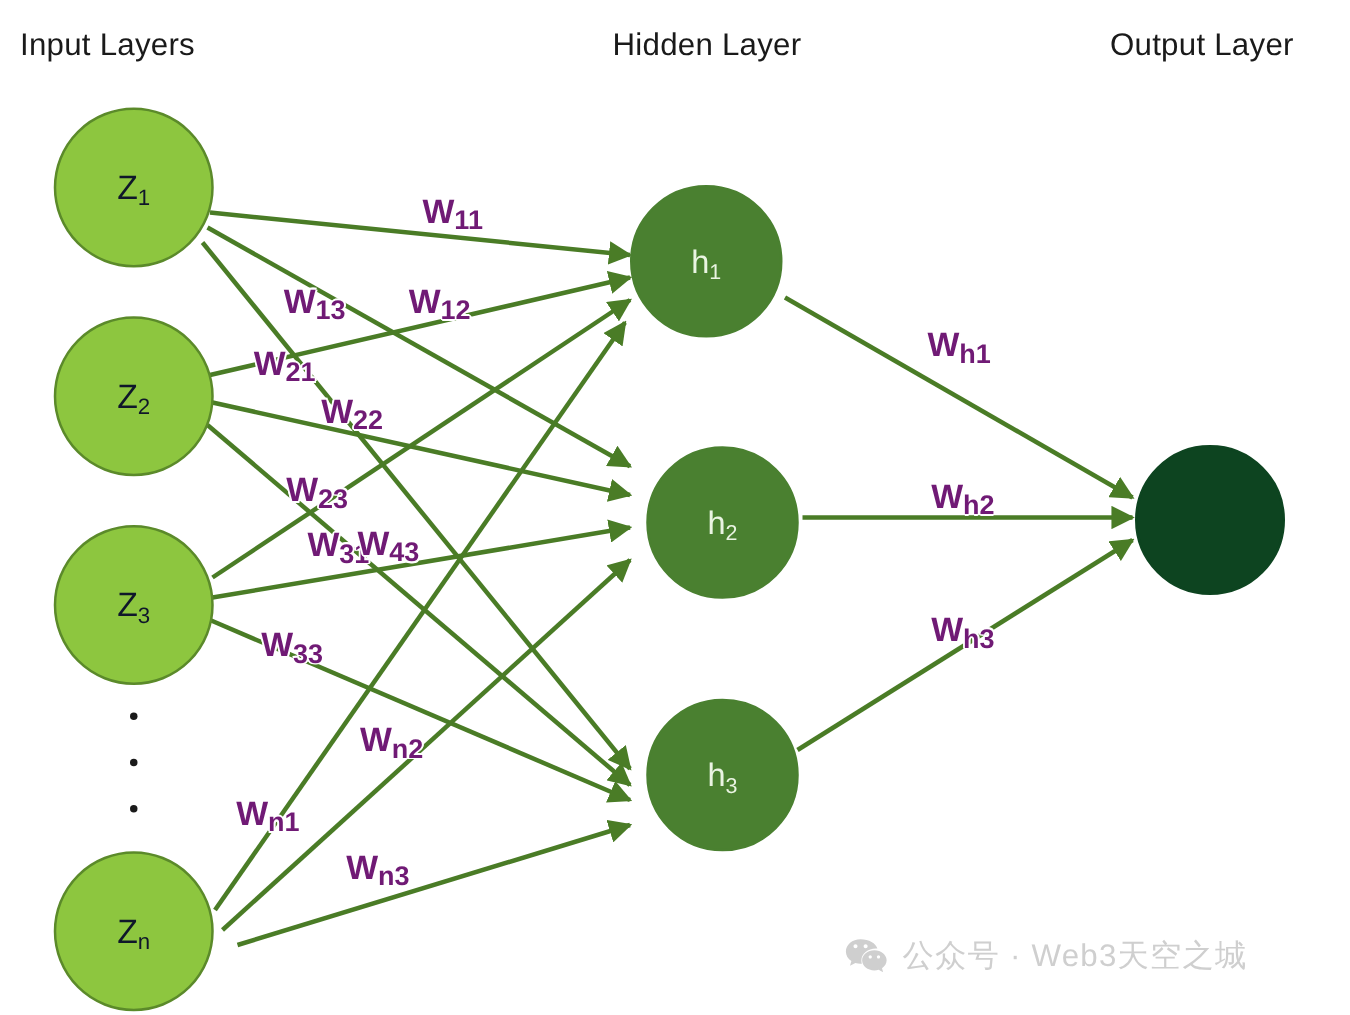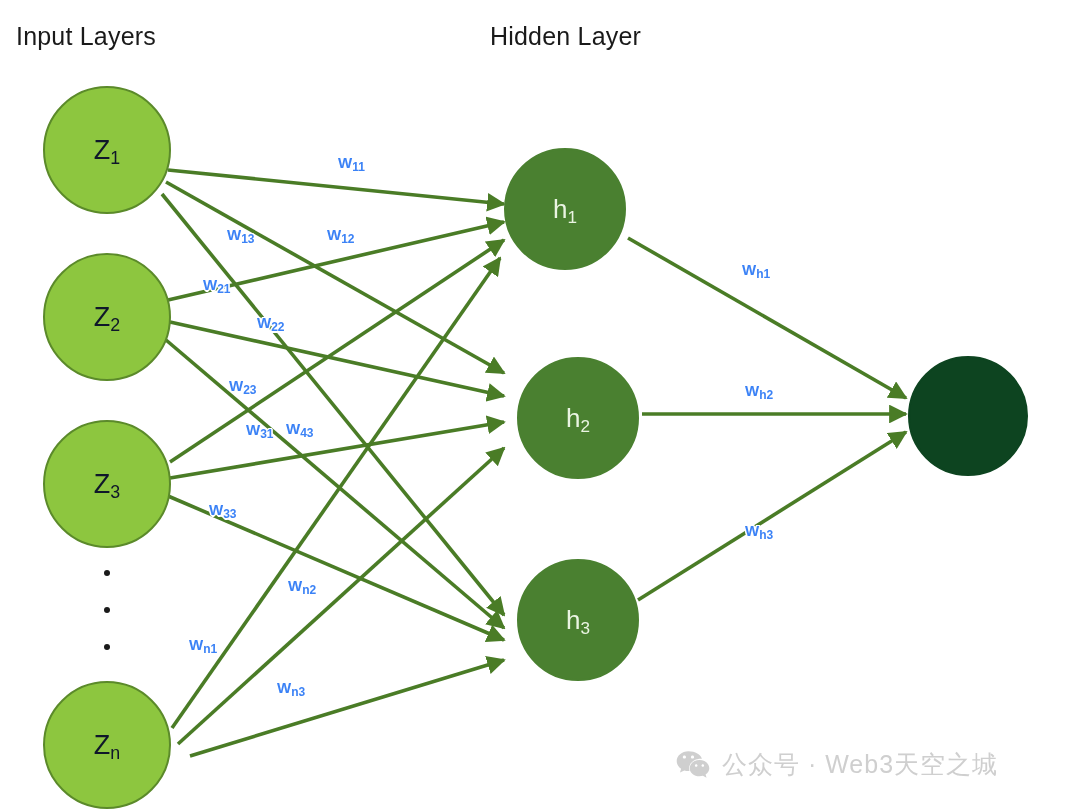--- a/index.html
+++ b/index.html
@@ -77,23 +77,23 @@
   .dot {
     position: absolute;
     width: 6px; height: 6px;
     border-radius: 50%;
     background: #1a1a1a;
   }
 
   .wlabel {
     position: absolute;
     font-family: "Liberation Sans", sans-serif;
-    font-size: 15px;
+    font-size: 27px;
     font-weight: bold;
-    color: #3b82f6;
+    color: #701a75;
     white-space: nowrap;
     text-shadow:
       1.5px 0 #fff, -1.5px 0 #fff, 0 1.5px #fff, 0 -1.5px #fff,
       1px 1px #fff, -1px -1px #fff, 1px -1px #fff, -1px 1px #fff;
   }
   .wlabel sub {
     font-size: 0.80em;
     font-weight: bold;
     vertical-align: baseline;
     position: relative;
@@ -118,20 +118,21 @@
     letter-spacing: 1px;
   }
 </style>
 </head>
 <body>
 
 <div id="canvas">
 
   <div class="layer-title" id="title-input">Input Layers</div>
   <div class="layer-title" id="title-hidden">Hidden Layer</div>
+  <div class="layer-title" id="title-output">Output Layer</div>
 
   <svg class="edges" id="edge-layer" viewBox="0 0 1080 812" xmlns="http://www.w3.org/2000/svg">
     <defs>
       <marker id="arrow" viewBox="0 0 10 10" refX="9" refY="5" markerWidth="5.2" markerHeight="5.2" orient="auto-start-reverse">
         <path d="M 0 0 L 10 5 L 0 10 z" fill="#4a7c26"></path>
       </marker>
     </defs>
     <g id="edge-group" stroke="#4a7c26" stroke-width="3.6" fill="none" stroke-linecap="butt" marker-end="url(#arrow)">
         <line x1="168" y1="170" x2="504" y2="204"></line>
         <line x1="166" y1="182" x2="504" y2="373"></line>
@@ -188,21 +189,21 @@
       <div class="wlabel" style="left: 257px; top: 314px;">W<sub>22</sub></div>
       <div class="wlabel" style="left: 229px; top: 361px; margin-top: 16px;">W<sub>23</sub></div>
       <div class="wlabel" style="left: 219px; top: 421px; margin-left: 27px;">W<sub>31</sub></div>
       <div class="wlabel" style="left: 286px; top: 420px;">W<sub>43</sub></div>
       <div class="wlabel" style="left: 209px; top: 501px;">W<sub>33</sub></div>
       <div class="wlabel" style="left: 288px; top: 577px;">W<sub>n2</sub></div>
       <div class="wlabel" style="left: 168px; top: 636px; margin-left: 21px;">W<sub>n1</sub></div>
       <div class="wlabel" style="left: 277px; top: 679px;">W<sub>n3</sub></div>
       <div class="wlabel" style="left: 742px; top: 261px;">W<sub>h1</sub></div>
       <div class="wlabel" style="left: 745px; top: 382px; text-align: center;">W<sub>h2</sub></div>
-      <div class="wlabel" style="left: 745px; top: 489px; margin-top: 33px;">W<sub>h3</sub></div>
+      <div class="wlabel" style="left: 745px; top: 489px;">W<sub>h3</sub></div>
     </div>
 
   <div id="watermark">
     <svg width="34" height="29" viewBox="0 0 34 29" aria-hidden="true">
       <path d="M12.4 1.3C5.9 1.3 0.7 5.7 0.7 11.1c0 3.1 1.7 5.9 4.4 7.7L4 22.6l4.3-2.2
                c1.3 0.4 2.7 0.6 4.1 0.6 0.4 0 0.7 0 1.1 0 -0.3-0.9-0.4-1.8-0.4-2.7
                0-5.3 5.2-9.6 11.6-9.6 0.4 0 0.8 0 1.2 0.1C24.8 4.6 19.2 1.3 12.4 1.3z
                M8.4 8.6c-0.9 0-1.6-0.7-1.6-1.6 0-0.9 0.7-1.6 1.6-1.6 0.9 0 1.6 0.7 1.6 1.6
                C10 7.9 9.3 8.6 8.4 8.6z M16.5 8.6c-0.9 0-1.6-0.7-1.6-1.6 0-0.9 0.7-1.6 1.6-1.6
                0.9 0 1.6 0.7 1.6 1.6C18.1 7.9 17.4 8.6 16.5 8.6z" fill="#cfcfcf"></path>

